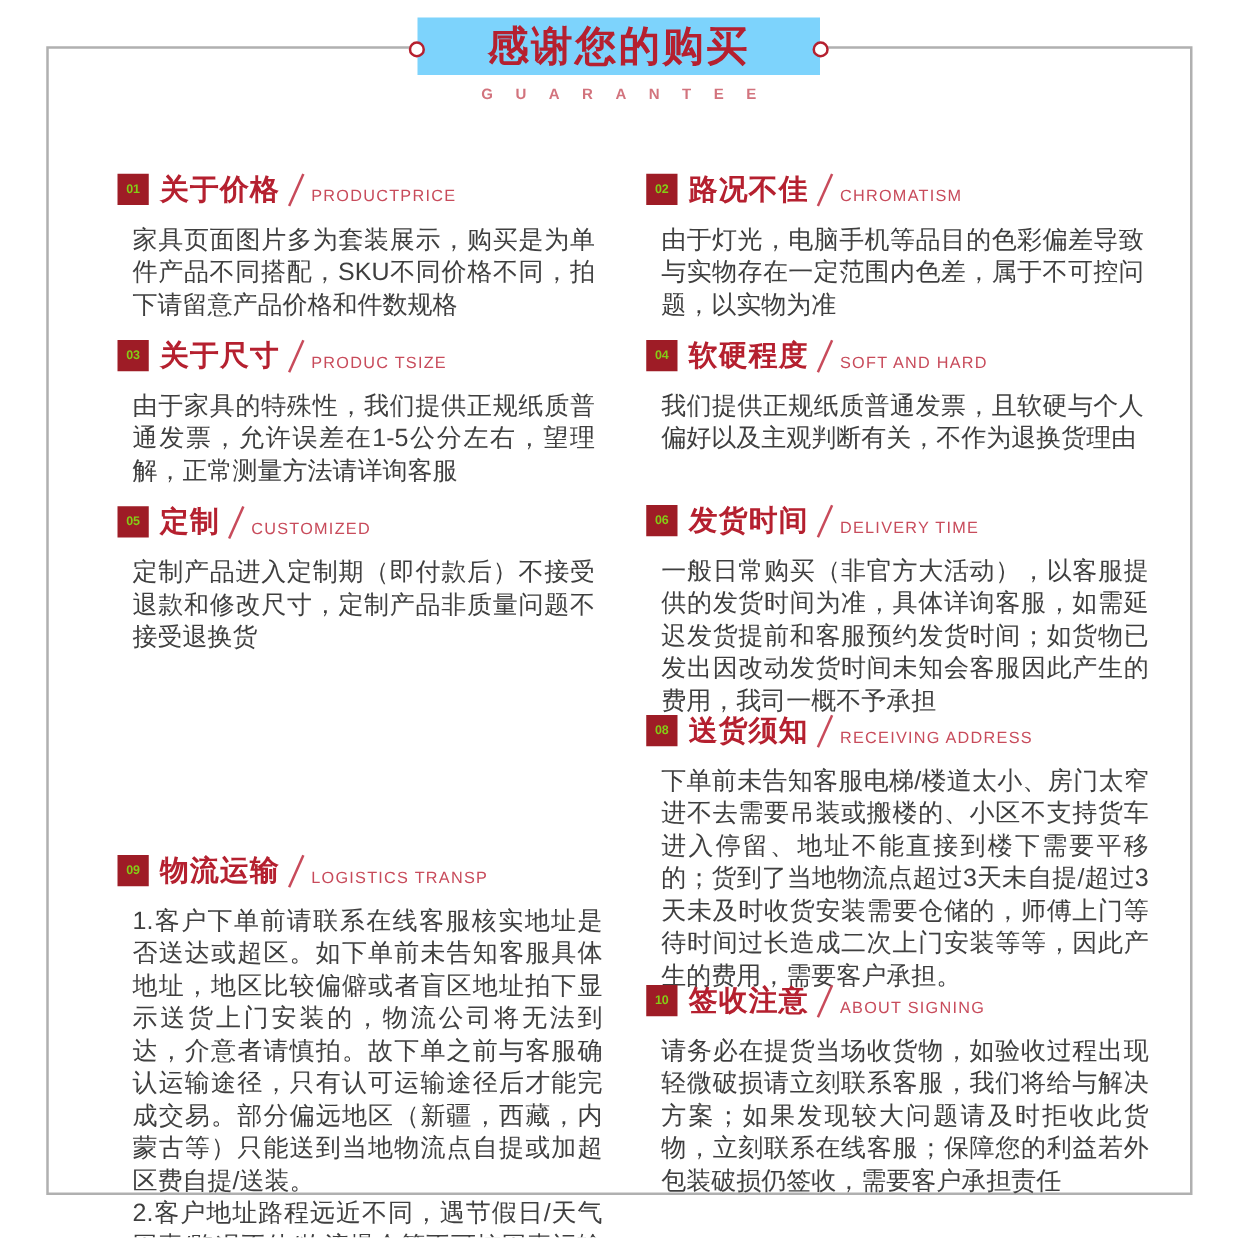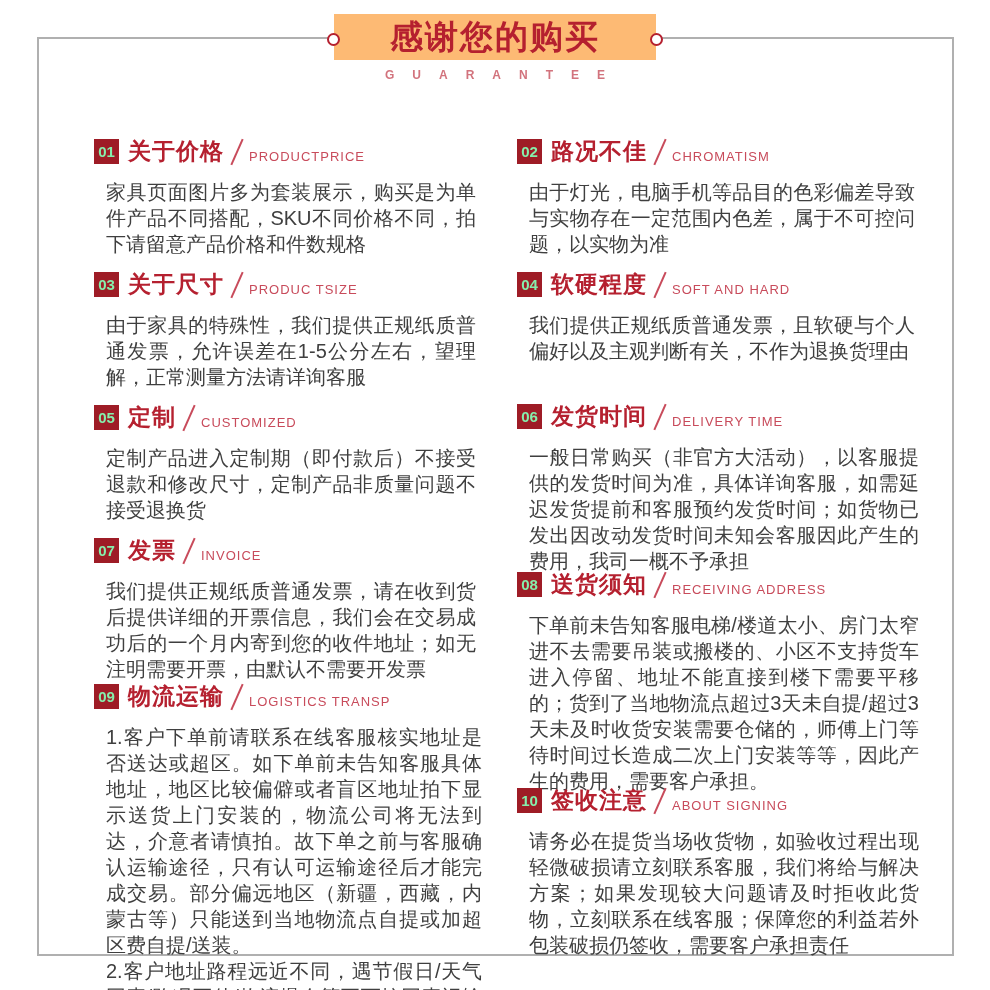--- a/index.html
+++ b/index.html
@@ -13,36 +13,36 @@
   html,body{margin:0;padding:0;background:#ffffff;}
   body{font-family:"Liberation Sans","DejaVu Sans",sans-serif;}
   .page{position:relative;width:990px;height:990px;background:#fff;overflow:hidden;}
 
   
   .frame{position:absolute;left:37px;top:37px;width:913px;height:915px;
          border:2px solid var(--frame-grey);z-index:0;}
 
   
   .title-wrap{position:absolute;top:14px;left:50%;transform:translateX(-50%);
-              width:322px;height:46px;background:#fdba74;z-index:2;
+              width:322px;height:46px;background:#7dd3fc;z-index:2;
               display:flex;align-items:center;justify-content:center;}
   .main-title{font-size:33px;font-weight:bold;color:var(--red);letter-spacing:2px;white-space:nowrap;}
   .deco-circle{position:absolute;top:19px;width:9px;height:9px;border:2px solid var(--red);
                border-radius:50%;background:#fff;z-index:3;}
   .deco-circle.left{left:-7px;}
   .deco-circle.right{right:-7px;}
   .guarantee{position:absolute;top:68px;left:0;width:100%;text-align:center;
              font-size:12px;font-weight:bold;color:var(--pink);letter-spacing:18px;
              padding-left:18px;box-sizing:border-box;z-index:2;}
 
   
   .section{position:absolute;z-index:1;}
   .sec-head{display:flex;align-items:center;}
-  .badge{width:25px;height:25px;background:var(--badge-bg);color:#86efac;
-         font-size:15px;font-weight:bold;display:flex;align-items:center;
+  .badge{width:25px;height:25px;background:var(--badge-bg);color:#84cc16;
+         font-size:10px;font-weight:bold;display:flex;align-items:center;
          justify-content:center;margin-right:9px;flex:0 0 auto;}
   .sec-title{font-size:23px;font-weight:bold;color:var(--red);letter-spacing:1px;white-space:nowrap;}
   .slash{display:inline-block;width:2px;height:28px;background:var(--red-light);
          transform:rotate(24deg);margin:0 11px 0 12px;flex:0 0 auto;}
   .sec-en{font-size:13px;color:var(--red-light);letter-spacing:1px;
           align-self:flex-end;padding-bottom:3px;white-space:nowrap;}
   .sec-body{margin:12px 0 0 12px;font-size:20px;line-height:26px;color:var(--body-text);
             white-space:pre-line;text-align:justify;}
 
   #s01{left:94px;top:136px;width:382px;}
@@ -122,29 +122,20 @@
   <div class="section" id="s06">
     <div class="sec-head">
       <span class="badge">06</span>
       <span class="sec-title">发货时间</span>
       <span class="slash"></span>
       <span class="sec-en">DELIVERY TIME</span>
     </div>
     <p class="sec-body">一般日常购买（非官方大活动），以客服提供的发货时间为准，具体详询客服，如需延迟发货提前和客服预约发货时间；如货物已发出因改动发货时间未知会客服因此产生的费用，我司一概不予承担</p>
   </div>
 
-  <div class="section" id="s07">
-    <div class="sec-head">
-      <span class="badge">07</span>
-      <span class="sec-title">发票</span>
-      <span class="slash"></span>
-      <span class="sec-en">INVOICE</span>
-    </div>
-    <p class="sec-body">我们提供正规纸质普通发票，请在收到货后提供详细的开票信息，我们会在交易成功后的一个月内寄到您的收件地址；如无注明需要开票，由默认不需要开发票</p>
-  </div>
 
   <div class="section" id="s08">
     <div class="sec-head">
       <span class="badge">08</span>
       <span class="sec-title">送货须知</span>
       <span class="slash"></span>
       <span class="sec-en">RECEIVING ADDRESS</span>
     </div>
     <p class="sec-body">下单前未告知客服电梯/楼道太小、房门太窄进不去需要吊装或搬楼的、小区不支持货车进入停留、地址不能直接到楼下需要平移的；货到了当地物流点超过3天未自提/超过3天未及时收货安装需要仓储的，师傅上门等待时间过长造成二次上门安装等等，因此产生的费用，需要客户承担。</p>
   </div>

